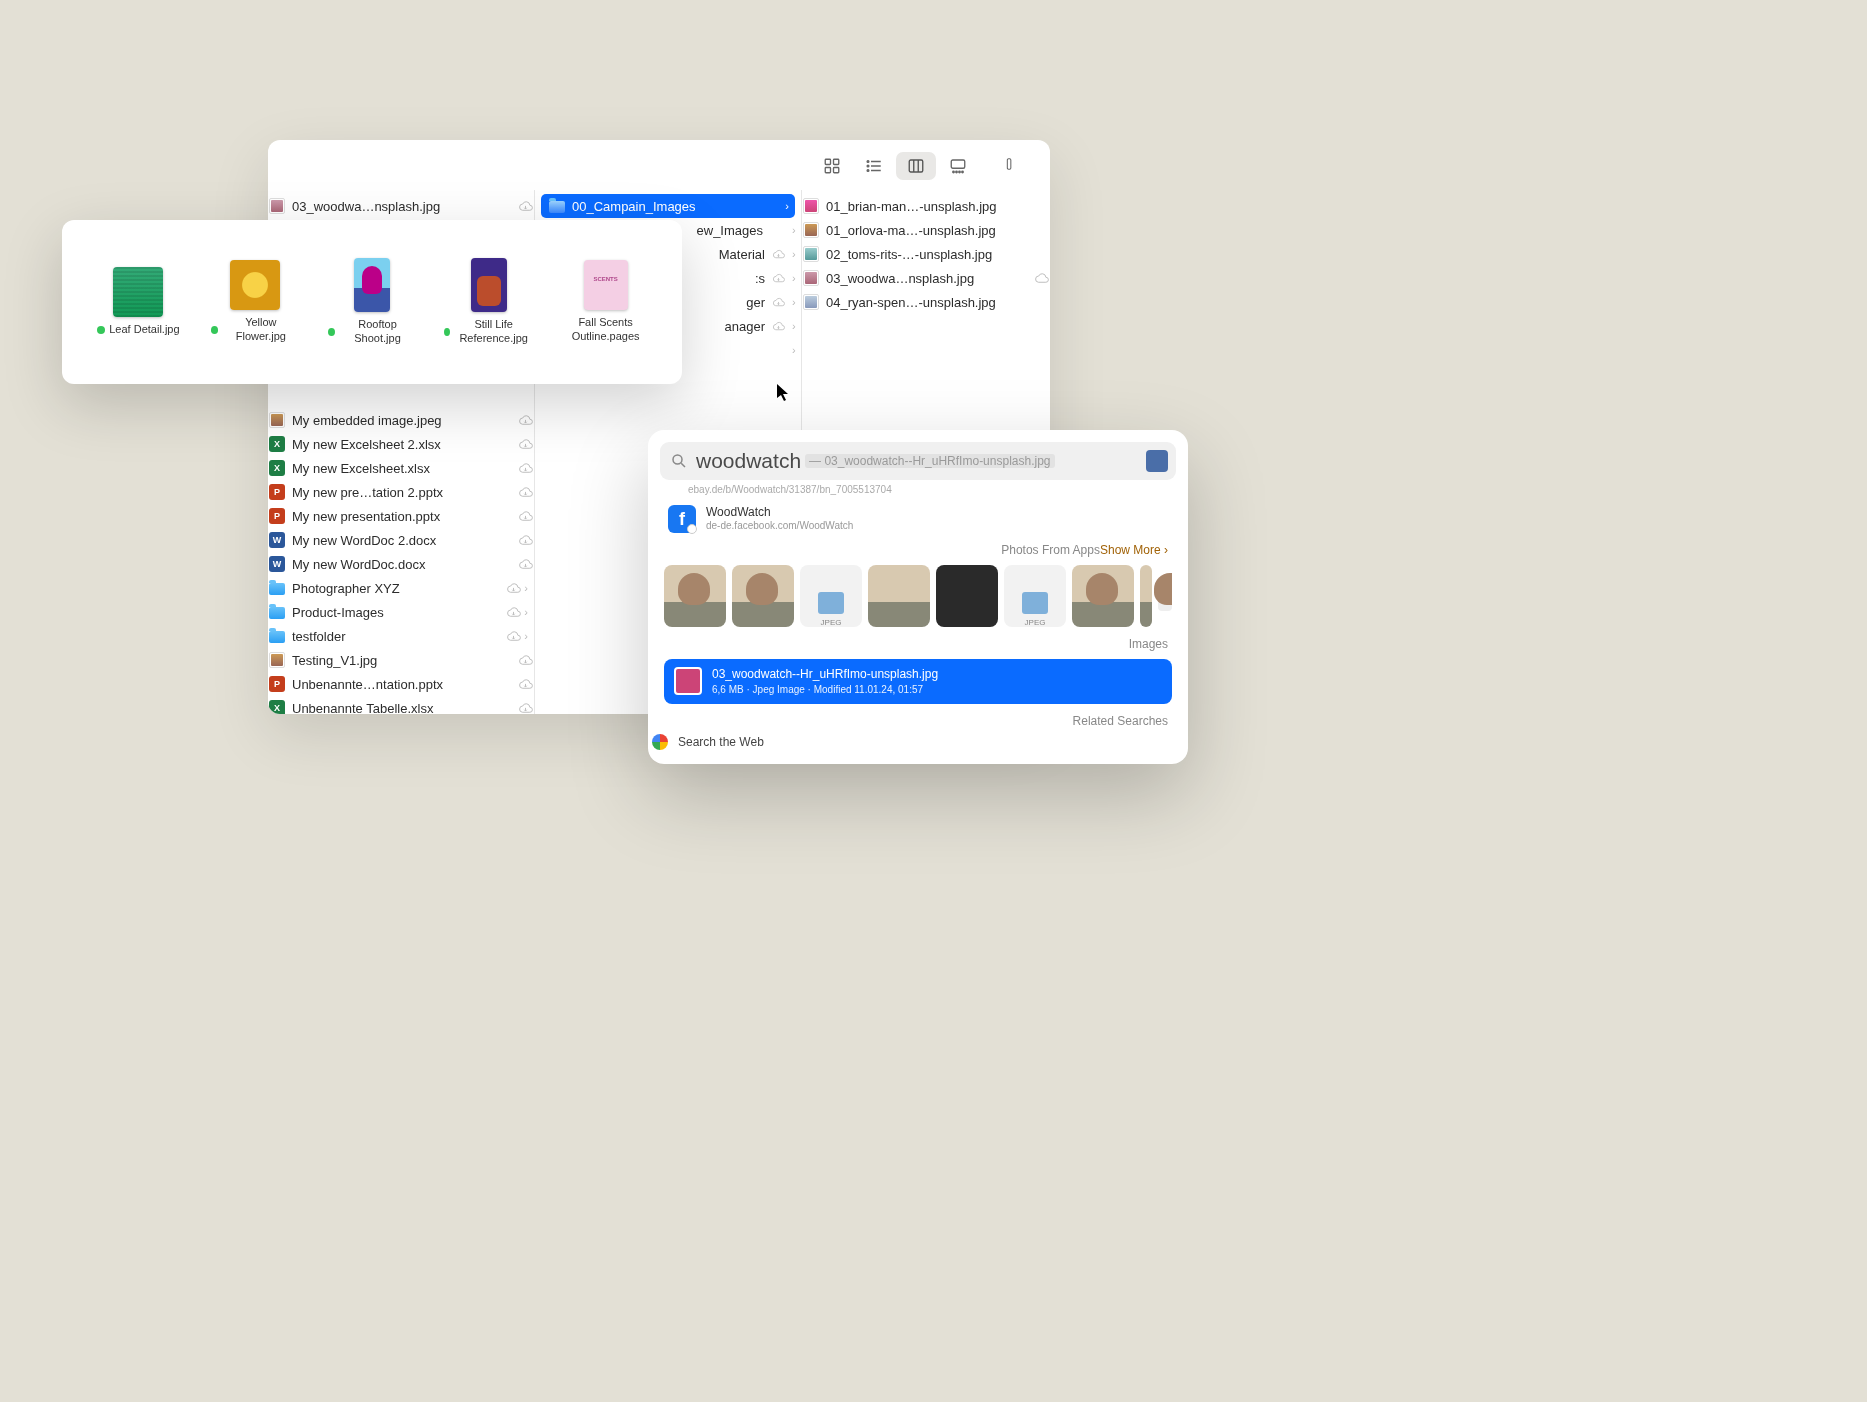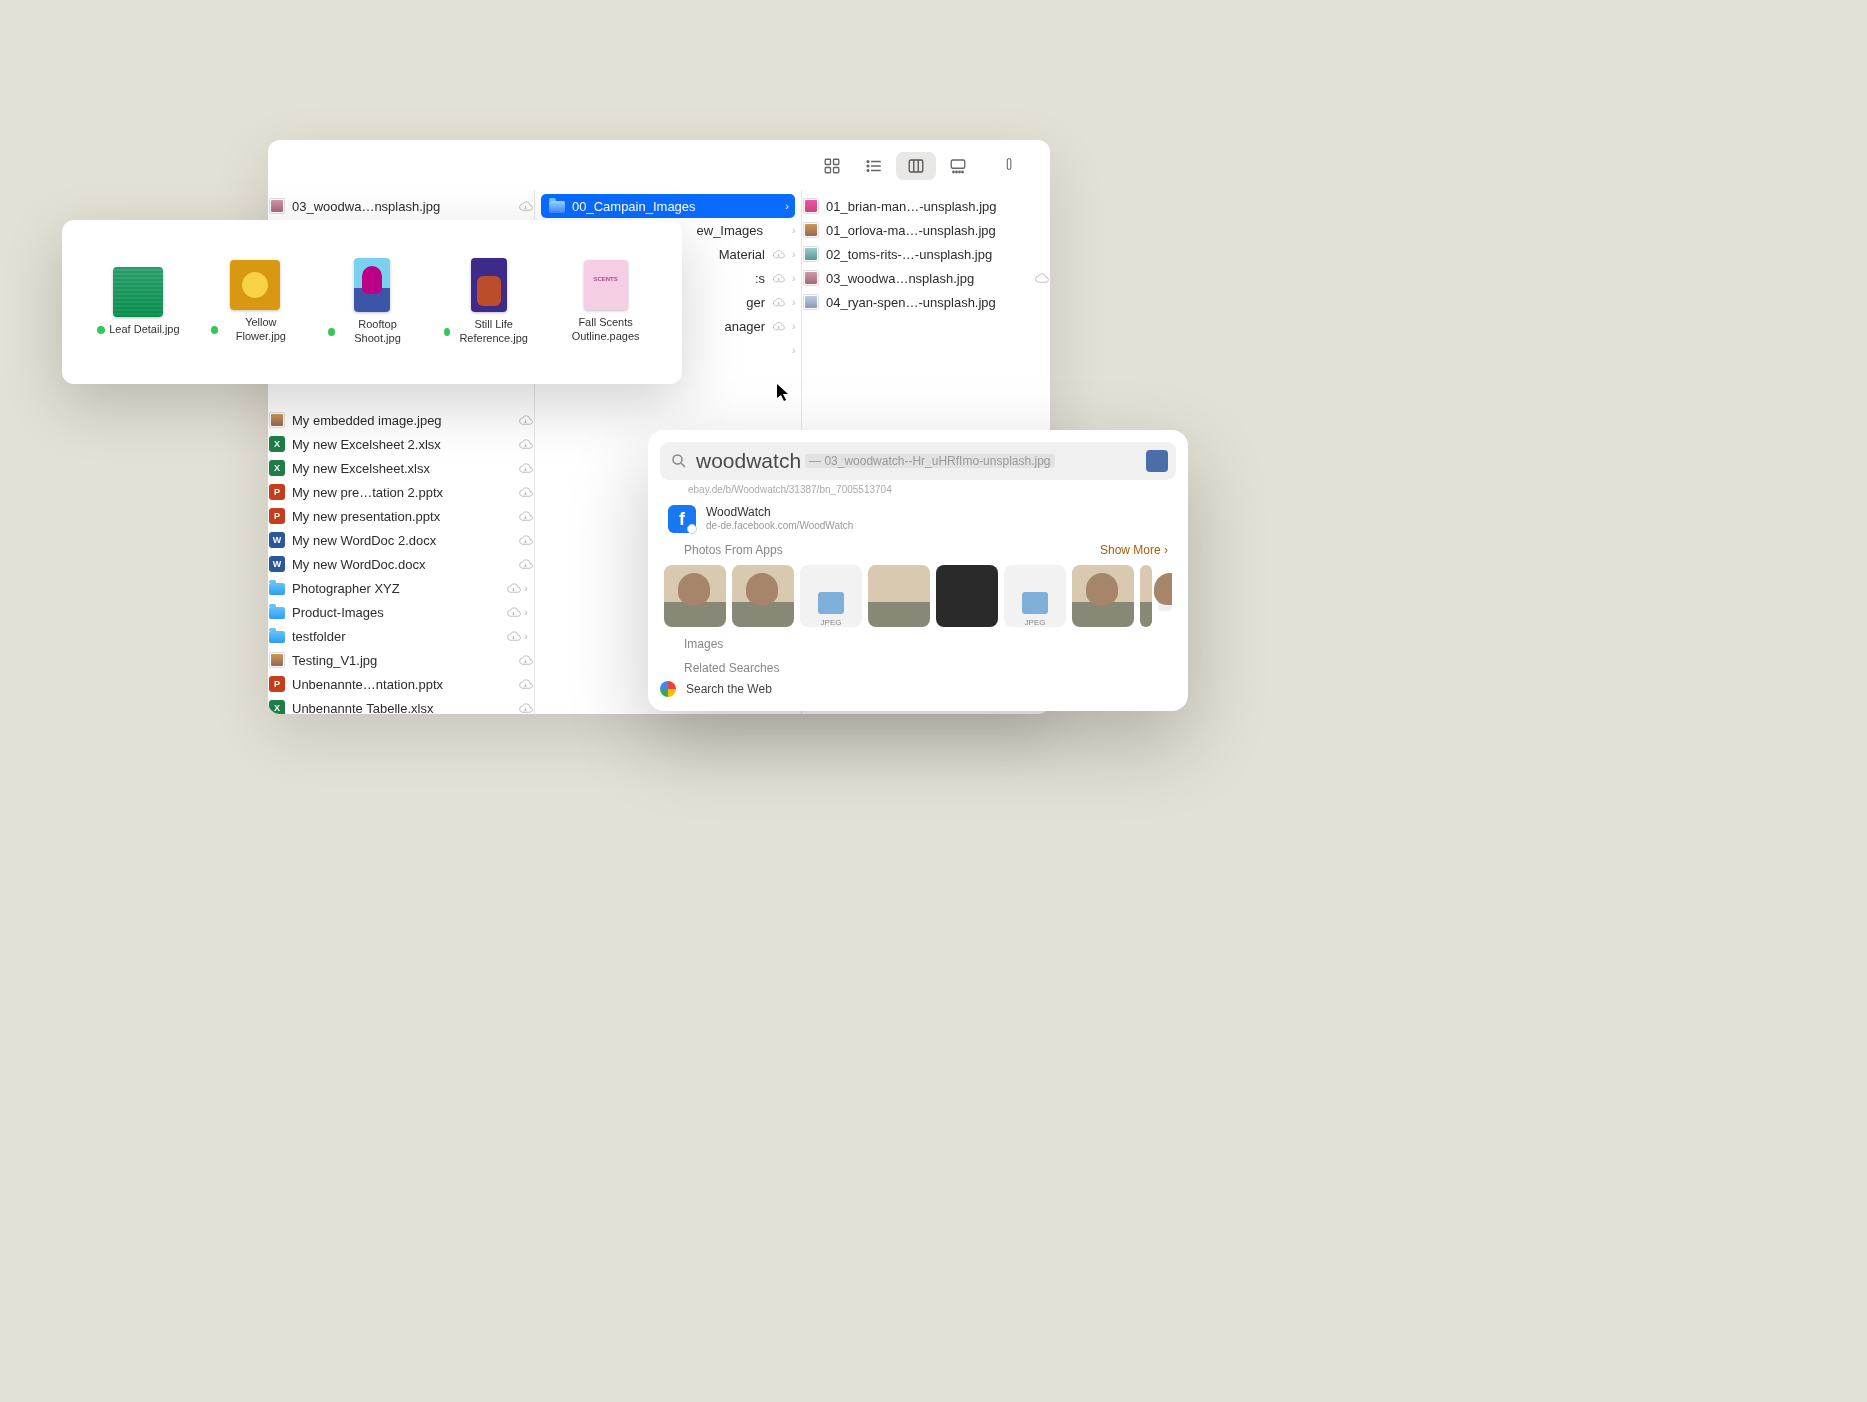--- a/index.html
+++ b/index.html
@@ -177,40 +177,40 @@
     .sp-search .suf { color:#9a9a9a; background:#e2e2e2; padding:0 4px; font-size:12px; border-radius:3px; margin-left:-4px;}
     .sp-search .appicon {
       position:absolute; right:8px; width:22px; height:22px; background:#4a6ea8; border-radius:4px;
     }
     .sp-partial { margin:2px 30px 0 40px; font-size:10px; color:#aaa; }
     .sp-fb { margin:10px 20px 6px 20px; display:flex; gap:10px; align-items:center;}
     .fb-icon{ width:28px; height:28px; background:#1877f2; border-radius:6px; color:#fff; display:flex; align-items:center; justify-content:center; font-weight:800; font-size:18px;}
     .fb-icon .sub{position:absolute; width:10px;height:10px; border-radius:50%; background:#fff; border:1px solid #ccc; transform:translate(10px,10px);}
     .fb-text { font-size:12px; line-height:1.25;}
     .fb-text .sub { font-size:10px; color:#999;}
-    .sp-section { margin:10px 20px 4px 36px; font-size:12px; color:#888; }
+    .sp-section { margin:10px 20px 4px 20px; font-size:12px; color:#888;text-align:right; }
     .sp-more { float:right; font-size:12px; color:#a16207;}
     .sp-thumbs { margin:8px 16px 0 16px; display:flex; gap:6px; overflow:hidden; align-items:center;}
     .sp-th { width:62px; height:62px; border-radius:8px; flex-shrink:0;}
     .sp-th.woman { background: linear-gradient(#d8c9b0 0 60%, #887 60%); position:relative;}
     .sp-th.woman::after{content:''; position:absolute; left:14px; top:8px; width:32px; height:32px; background:#a7856a; border-radius:50% 50% 40% 40%;}
     .sp-th.womanG::after{left:14px; top:8px; width:32px; height:32px; background:#3a8a55; border-radius:50% 50% 40% 40%;}
     .sp-th.womanG { background: linear-gradient(#d8c9b0 0 60%, #887 60%); position:relative;}
     .sp-th.file { background:#f2f2f2; display:flex; flex-direction:column; align-items:center; justify-content:flex-end; font-size:8px; color:#888; gap:4px;}
     .sp-th.file::before{content:''; width:26px; height:22px; background:#7fb0da; border-radius:3px;}
     .sp-th.grid { background:#2a2a2a; }
     .sp-next { width:18px; height:30px; background:#eee; border-radius:4px; display:flex; align-items:center; justify-content:center; color:#aaa; font-size:12px;}
     .sp-result {
       margin:8px 16px; background:#0a6bff; color:#fff; border-radius:8px; padding:8px 10px; display:flex; gap:10px; align-items:center;
     }
     .sp-result .ric{ width:28px; height:28px; background:#fff; border-radius:4px; position:relative;}
     .sp-result .ric::after{content:''; position:absolute; inset:2px; background:#c47; border-radius:2px;}
     .sp-result .rtx{ font-size:12px; line-height:1.3;}
     .sp-result .rtx .sub{ font-size:10px; opacity:.9;}
-    .sp-web { margin:6px 20px 0 12px; display:flex; gap:10px; align-items:center;}
+    .sp-web { margin:6px 20px 0 4px; display:flex; gap:10px; align-items:center;}
     .sp-web .ci{ width:16px; height:16px; border-radius:50%; background: conic-gradient(#ea4335 0 25%, #fbbc05 0 50%, #34a853 0 75%, #4285f4 0);}
     .sp-web .tx{ font-size:12px; color:#444;}
 
     .cursor {
       position:absolute;
       left: 777px; top: 384px;
       width: 12px; height: 18px;
       color:#000;
     }
 
@@ -588,18 +588,25 @@
     <div class="sp-th womanG"></div>
     <div class="sp-th grid"></div>
     <div class="sp-th file">
         <span>JPEG</span>
       </div>
     <div class="sp-th woman"></div>
     <div class="sp-th woman" style="width:12px"></div>
     <div class="sp-next">›</div>
   </div>
   <div class="sp-section">Images</div>
+  <div class="sp-result">
+    <div class="ric"></div>
+    <div class="rtx">
+      <div>03_woodwatch--Hr_uHRfImo-unsplash.jpg</div>
+      <div class="sub">6,6 MB · Jpeg Image · Modified 11.01.24, 01:57</div>
+    </div>
+  </div>
   <div class="sp-section">Related Searches</div>
   <div class="sp-web">
     <span class="ci"></span>
     <span class="tx">Search the Web</span>
   </div>
 </div>
 
 </body></html>

